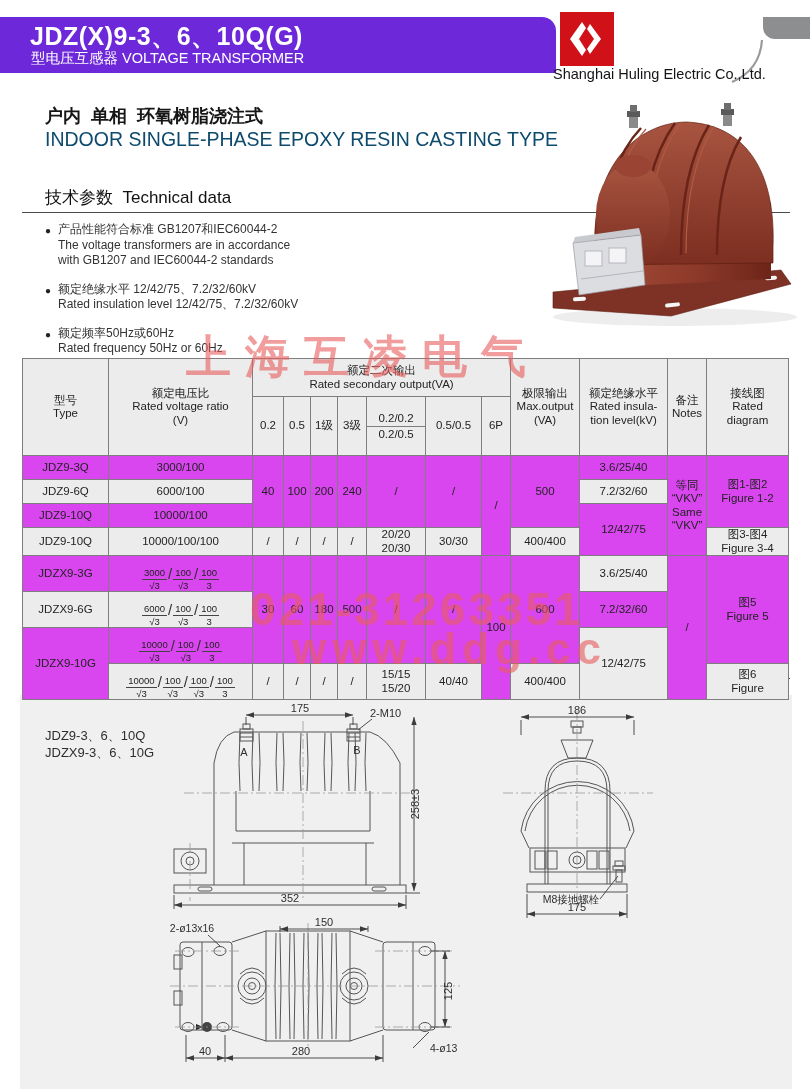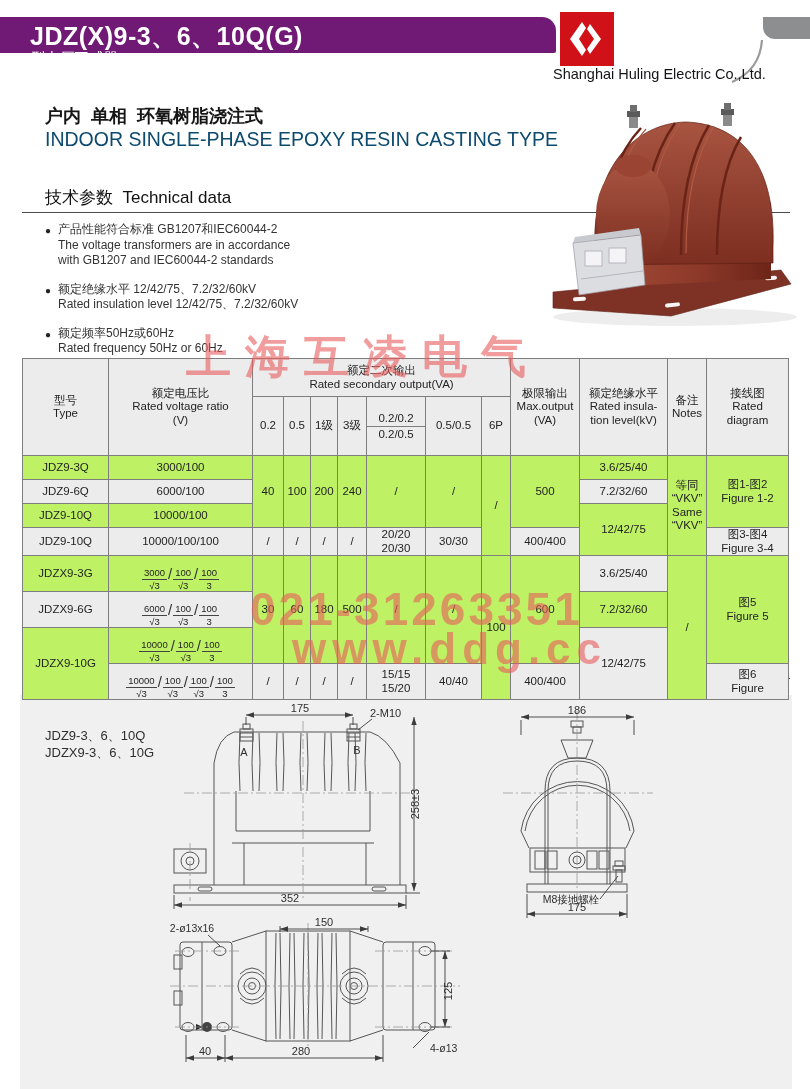--- a/index.html
+++ b/index.html
@@ -1,19 +1,19 @@
 <!DOCTYPE html>
 <html><head>
 <meta charset="utf-8">
 <style>
   html,body{margin:0;padding:0;background:#fff;}
   .page{position:relative;width:810px;height:1089px;background:#fff;overflow:hidden;
         font-family:"Liberation Sans","DejaVu Sans",sans-serif;color:#222;}
   
-  .banner{position:absolute;left:0;top:17px;width:556px;height:36px;background:#701a75;
+  .banner{position:absolute;left:0;top:17px;width:556px;height:56px;background:#6d28d9;
           border-top-right-radius:14px;border-bottom-right-radius:2px;}
   .banner-title{position:absolute;left:30px;top:3px;font-size:25px;font-weight:bold;color:#fff;letter-spacing:.5px;}
   .banner-sub{position:absolute;left:31px;top:32px;font-size:14.5px;color:#fff;}
   .banner-tab{position:absolute;left:763px;top:17px;width:47px;height:22px;background:#8d8e90;
               border-bottom-left-radius:12px;}
   .logo-red{position:absolute;left:560px;top:12px;width:54px;height:54px;background:#d01218;}
   .logo-cn{position:absolute;left:624px;top:13px;font-size:36px;font-weight:bold;color:#2f3038;letter-spacing:2px;}
   .logo-en{position:absolute;left:553px;top:66px;font-size:14.5px;color:#141418;}
   .swoosh{position:absolute;left:700px;top:38px;}
   
@@ -30,21 +30,21 @@
   .wm1{left:186px;top:327px;font-size:45px;letter-spacing:14px;}
   .wm2{left:250px;top:582px;font-size:46px;letter-spacing:3px;}
   .wm3{left:292px;top:624px;font-size:44px;letter-spacing:6px;}
   
   .tblwrap{position:absolute;left:22px;top:358px;z-index:2;}
   table{border-collapse:collapse;table-layout:fixed;width:766px;font-size:11.5px;color:#232323;}
   th,td{border:1px solid #7e7e7e;text-align:center;vertical-align:middle;padding:0;
         white-space:pre-line;line-height:1.18;font-weight:normal;}
   table{border:1.5px solid #555;}
   th{background:#ececec;}
-  td{background:#bef264;}
+  td{background:#d946ef;}
   td.sh{background:#ececec;}
   .split div{height:15px;line-height:15px;}
   .split div:first-child{border-bottom:1px solid #7e7e7e;}
   .frac{display:inline-block;vertical-align:middle;text-align:center;font-size:9.5px;line-height:1.05;margin-top:12px;}
   .frac .num{display:block;border-bottom:1px solid #444;padding:0 2px 1px;}
   .frac .den{display:block;padding-top:1px;}
   .fsl{display:inline-block;vertical-align:middle;margin:0 1px;font-size:15px;color:#333;}
   
   .dimpanel{position:absolute;left:20px;top:695px;width:772px;height:394px;background:#f0f0f1;z-index:1;}
   .models{position:absolute;left:45px;top:727px;font-size:13px;color:#2e2e2e;white-space:pre-line;line-height:17px;z-index:2;}

